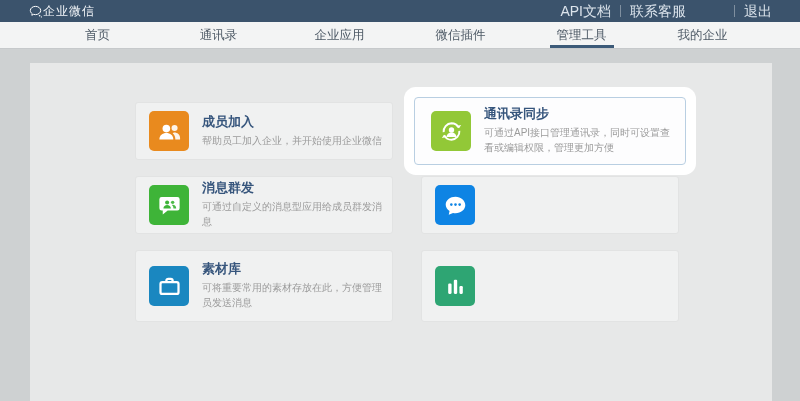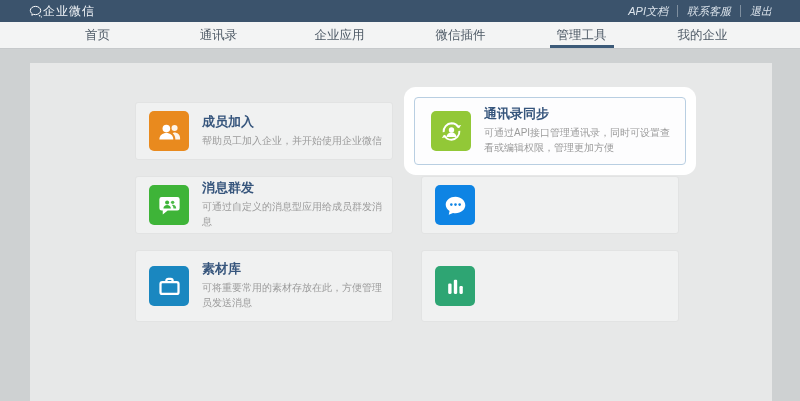--- a/index.html
+++ b/index.html
@@ -15,25 +15,25 @@
     position:absolute; top:0; left:0; right:0; height:22px;
     background:var(--topbar-bg,#3b536c);
     display:flex; align-items:center; justify-content:space-between;
     padding:0 28px;
   }
   .logo { display:flex; align-items:center; cursor:pointer; }
   .logo svg { width:15px; height:15px; display:block; }
   .logo-text { color:#f4f7fa; font-size:12px; letter-spacing:1px; }
   .topbar-links { display:flex; align-items:center; }
   .tb-link {
-    color:#dce4ec; font-size:11px; text-decoration:none; cursor:pointer;
-    padding:0 9px; line-height:12px;font-style:italic;
+    color:#dce4ec; font-size:14px; text-decoration:none; cursor:pointer;
+    padding:0 9px; line-height:12px;
   }
   .tb-link + .tb-link { border-left:1px solid rgba(255,255,255,.35); }
-  .tb-link:last-child { padding-right:0; }
+  .tb-link:last-child { padding-right:0;margin-left:39px; }
 
   
   .nav {
     position:absolute; top:22px; left:0; right:0; height:27px;
     background:var(--nav-bg,#f3f4f4);
     border-bottom:1px solid var(--nav-border,#c6c9cb);
     display:flex; padding:0 37px;
   }
   .nav-tab {
     flex:1; display:flex; align-items:center; justify-content:center;

